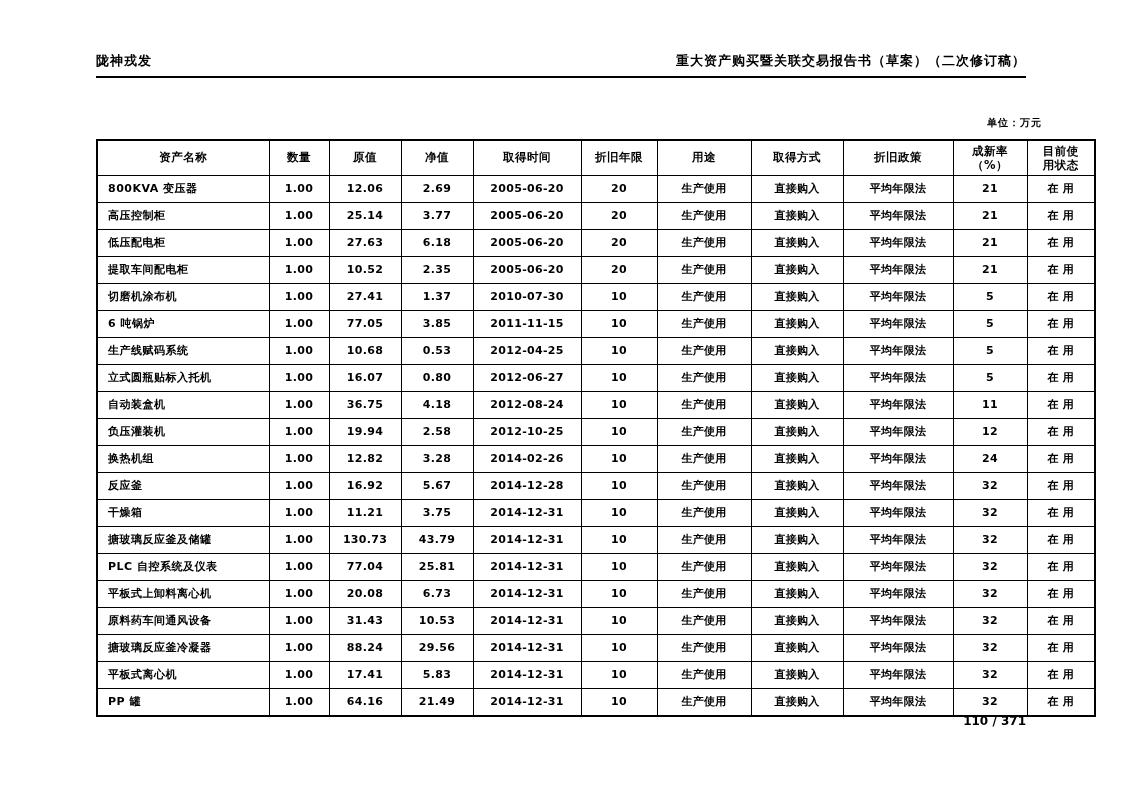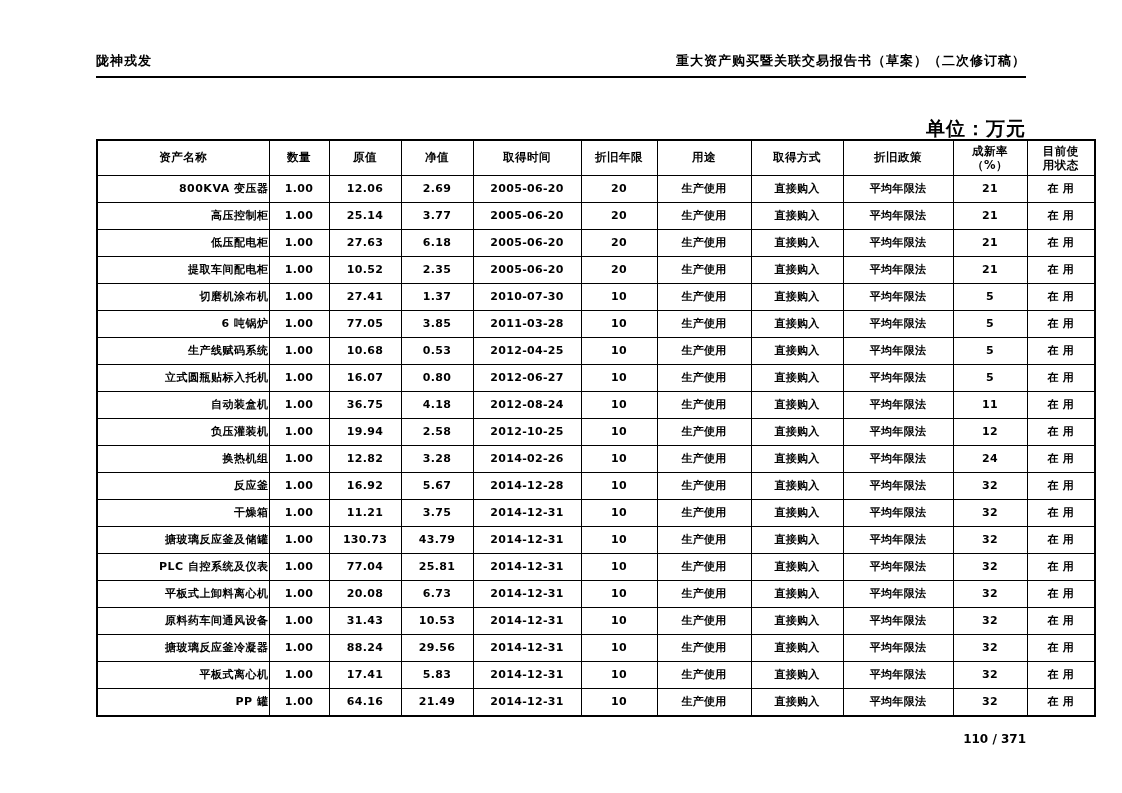--- a/index.html
+++ b/index.html
@@ -43,23 +43,23 @@
     position: absolute;
     left: 96px;
     top: 76px;
     width: 930px;
     height: 2px;
     background: #000000;
   }
   
   .unit-line {
     position: absolute;
-    right: 96px;
+    right: 80px;
     top: 116px;
-    font-size: 19px;
+    font-size: 10px;
     font-weight: bold;
     letter-spacing: 1px;
   }
   
   .table-wrap {
     position: absolute;
     left: 96px;
     top: 139px;
     width: 820px;
   }
@@ -84,36 +84,36 @@
   table.asset-table thead th {
     height: 34px;
     font-size: 11.5px;
     letter-spacing: 0.5px;
   }
   table.asset-table thead th.two-line {
     line-height: 1.25;
     white-space: normal;
   }
   table.asset-table tbody td.name-cell {
-    text-align: right;
+    text-align: left;
     padding-left: 10px;
     letter-spacing: 0.5px;
   }
   table.asset-table tbody td {
     letter-spacing: 0.3px;
   }
   
   table.asset-table {
     border: 2px solid #000000;
   }
   
   .page-number {
     position: absolute;
     right: 96px;
-    top: 732px;
+    top: 714px;
     font-size: 12px;
     font-weight: bold;
   }
 </style>
 </head>
 <body>
 
 <div class="page">
 
   <div class="doc-header">
@@ -224,21 +224,21 @@
             <td>直接购入</td>
             <td>平均年限法</td>
             <td>5</td>
             <td>在 用</td>
           </tr>
           <tr>
             <td class="name-cell">6 吨锅炉</td>
             <td>1.00</td>
             <td>77.05</td>
             <td>3.85</td>
-            <td>2011-03-28</td>
+            <td>2011-11-15</td>
             <td>10</td>
             <td>生产使用</td>
             <td>直接购入</td>
             <td>平均年限法</td>
             <td>5</td>
             <td>在 用</td>
           </tr>
           <tr>
             <td class="name-cell">生产线赋码系统</td>
             <td>1.00</td>

